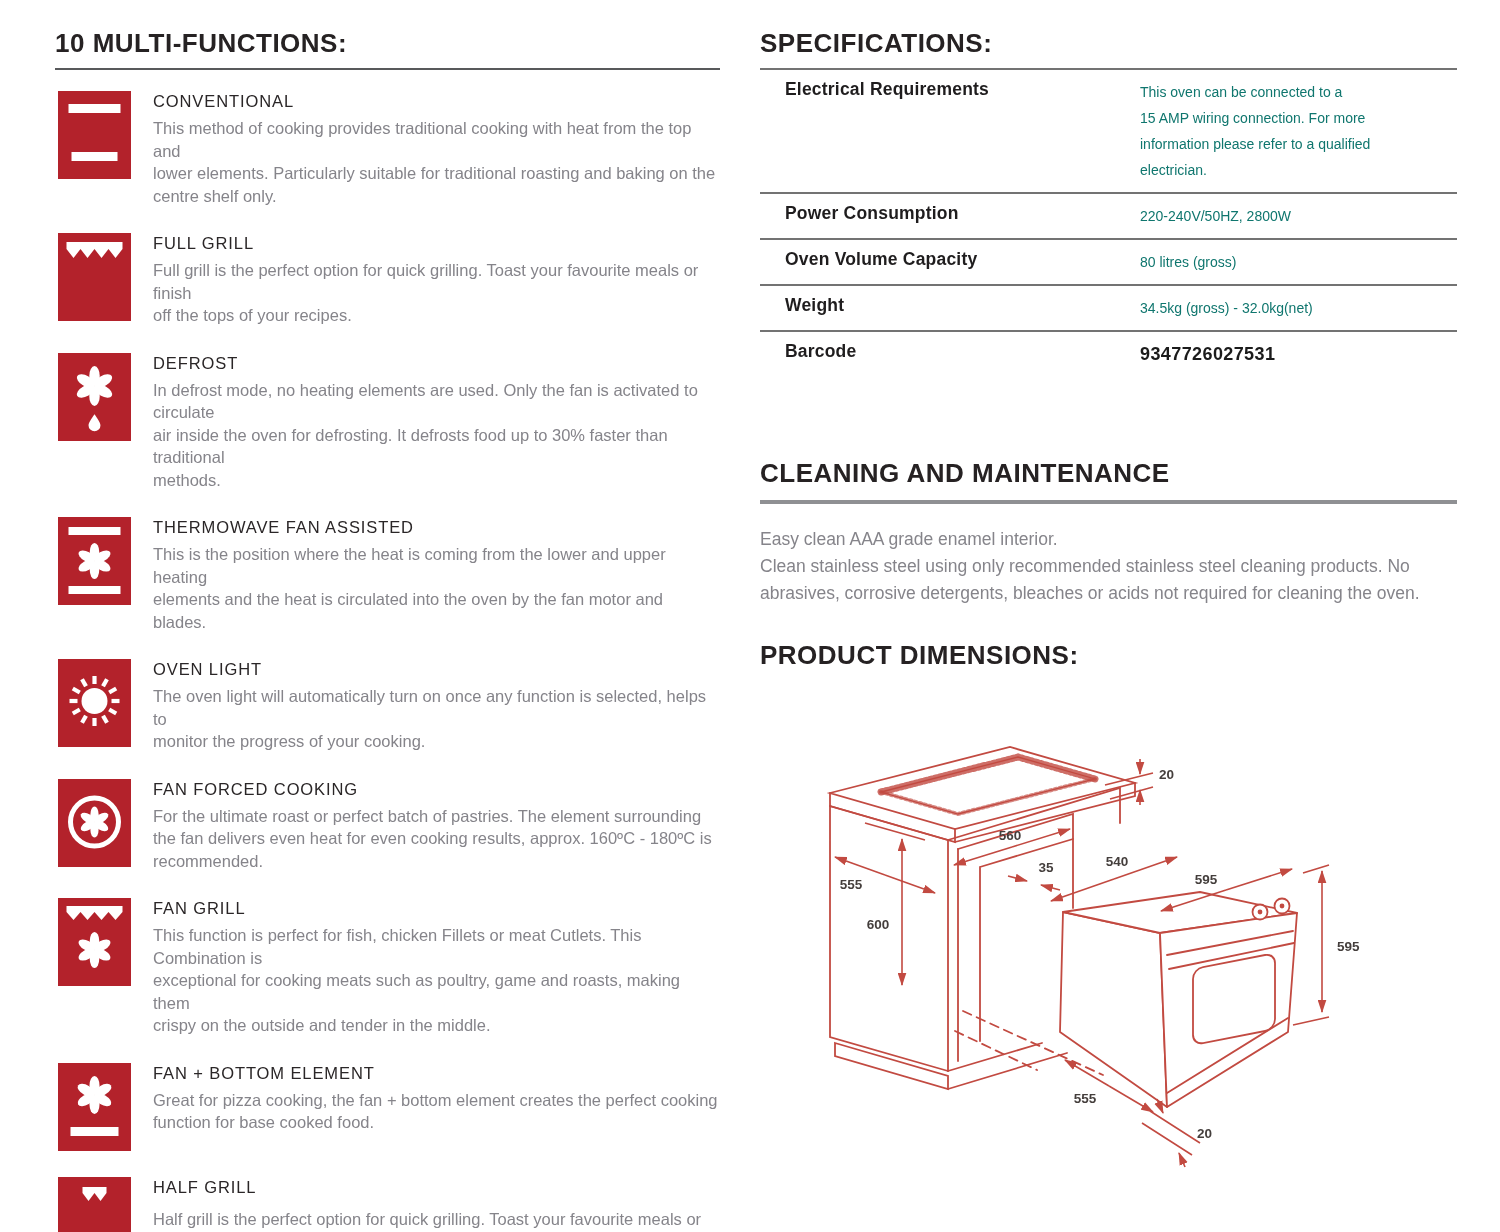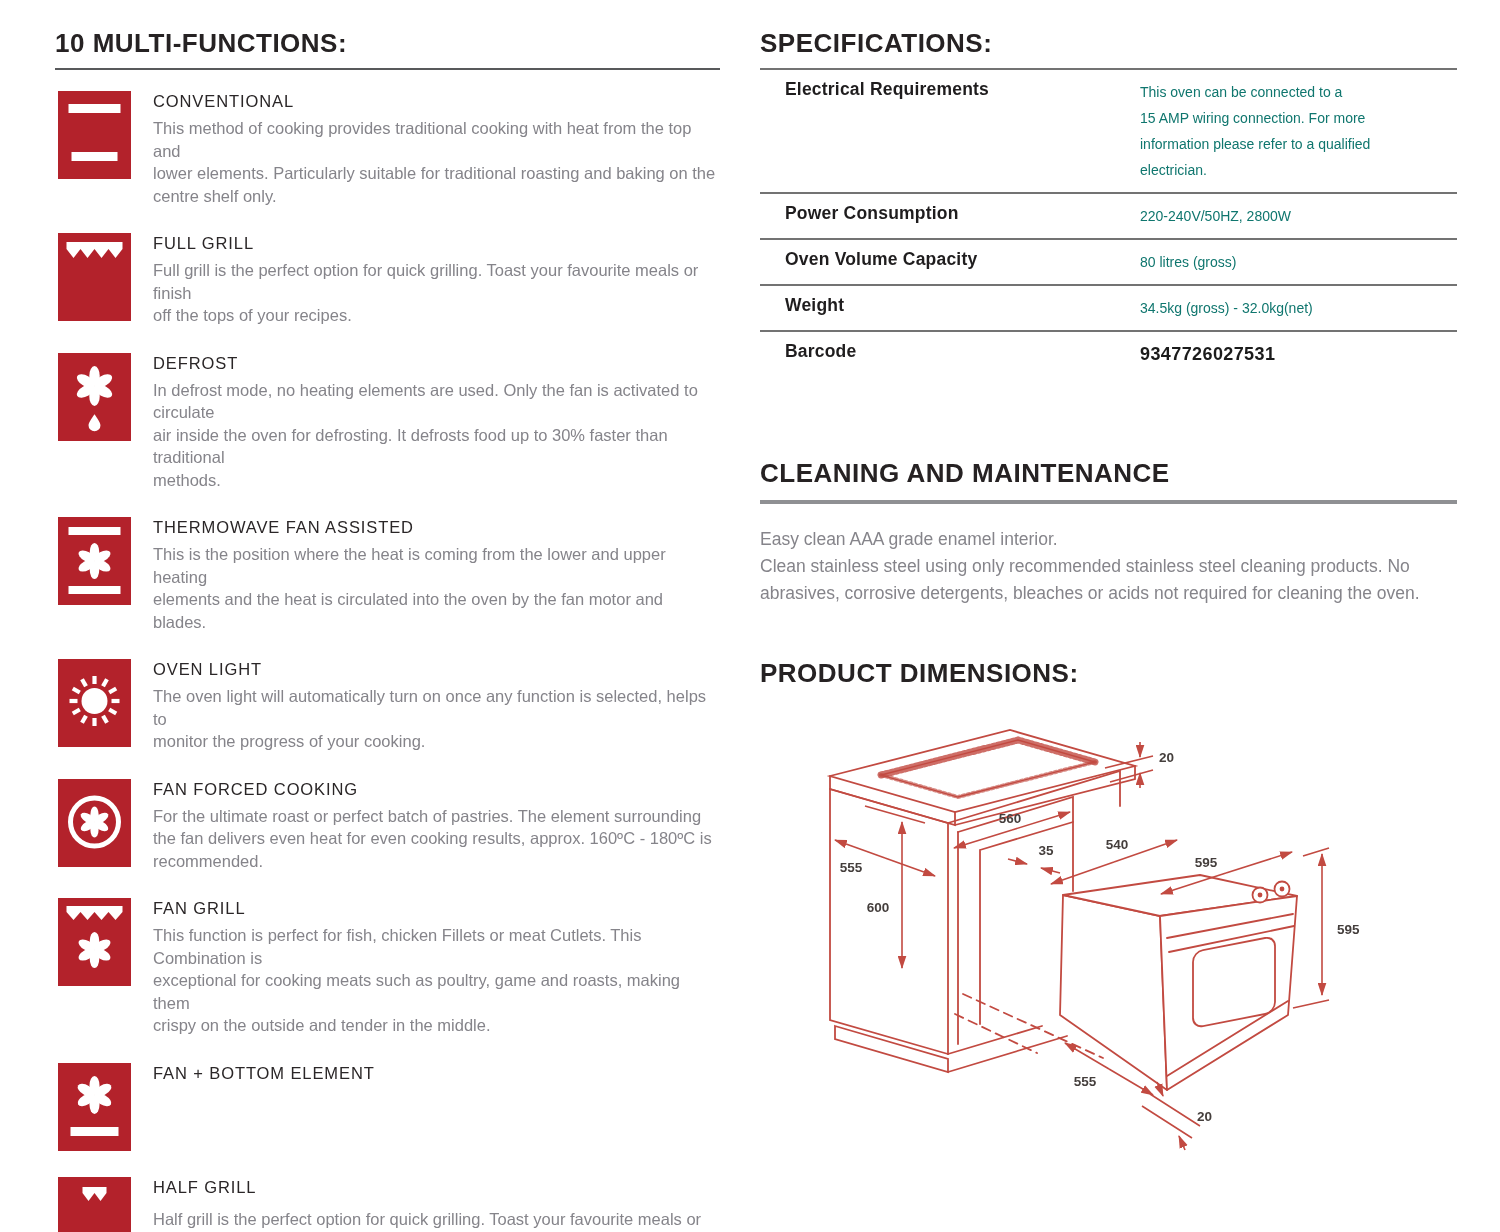--- a/index.html
+++ b/index.html
@@ -28,22 +28,22 @@
   .spec-table { margin-top:9px; }
   .spec-row { display:grid; grid-template-columns:380px 1fr; border-top:2px solid #737373; padding:9px 0; }
   .spec-label { padding-left:25px; font-weight:700; font-size:17.5px; color:#1f1d1e; letter-spacing:.2px; }
   .spec-value { font-size:14px; color:#0f766e; line-height:26px; white-space:pre-line; }
   .spec-value.bold { font-weight:700; color:#1b1b1b; font-size:18px; letter-spacing:.4px; }
 
   .cleaning { position:absolute; top:422px; left:0; width:100%;margin-top:8px; }
   .rule-thick { border-top:4px solid #8f9093; margin-top:11px; }
   .cleaning-text { margin-top:22px; font-size:17.5px; line-height:27px; color:#85848a; white-space:pre-line; }
 
-  .dims-h { position:absolute; top:630px; left:0; }
-  .drawing-wrap { position:absolute; top:670px; left:45px; width:660px; height:517px;text-align:right; }
+  .dims-h { position:absolute; top:612px; left:0; }
+  .drawing-wrap { position:absolute; top:687px; left:45px; width:660px; height:517px;text-align:right; }
   .dim-label { font-size:13.5px; font-weight:700; fill:#443e3c; }
   .hidden-defs { position:absolute; width:0; height:0; overflow:hidden; }
 </style>
 </head>
 <body>
 
 <svg class="hidden-defs" aria-hidden="true">
   <defs>
     <g id="fanG" fill="#fff">
       <ellipse cx="0" cy="-9.5" rx="5" ry="9.5"></ellipse>
@@ -185,20 +185,22 @@
 
     <div class="fn-item">
       <div class="fn-icon">
         <svg viewBox="0 0 72 88" fill="#fff">
             <use href="#fanG" transform="translate(36,32) scale(1.0)"></use>
             <rect x="12" y="64" width="48" height="9"></rect>
           </svg>
       </div>
       <div class="fn-text">
         <div class="fn-title">FAN + BOTTOM ELEMENT</div>
+        <div class="fn-desc">Great for pizza cooking, the fan + bottom element creates the perfect cooking
+function for base cooked food.</div>
       </div>
     </div>
 
     <div class="fn-item gap">
       <div class="fn-icon">
         <svg viewBox="0 0 72 88" fill="#fff">
             <rect x="24" y="10" width="24" height="6"></rect>
             <path d="M24 16 l12 0 l-6 8 z m12 0 l12 0 l-6 8 z"></path>
           </svg>
       </div>

